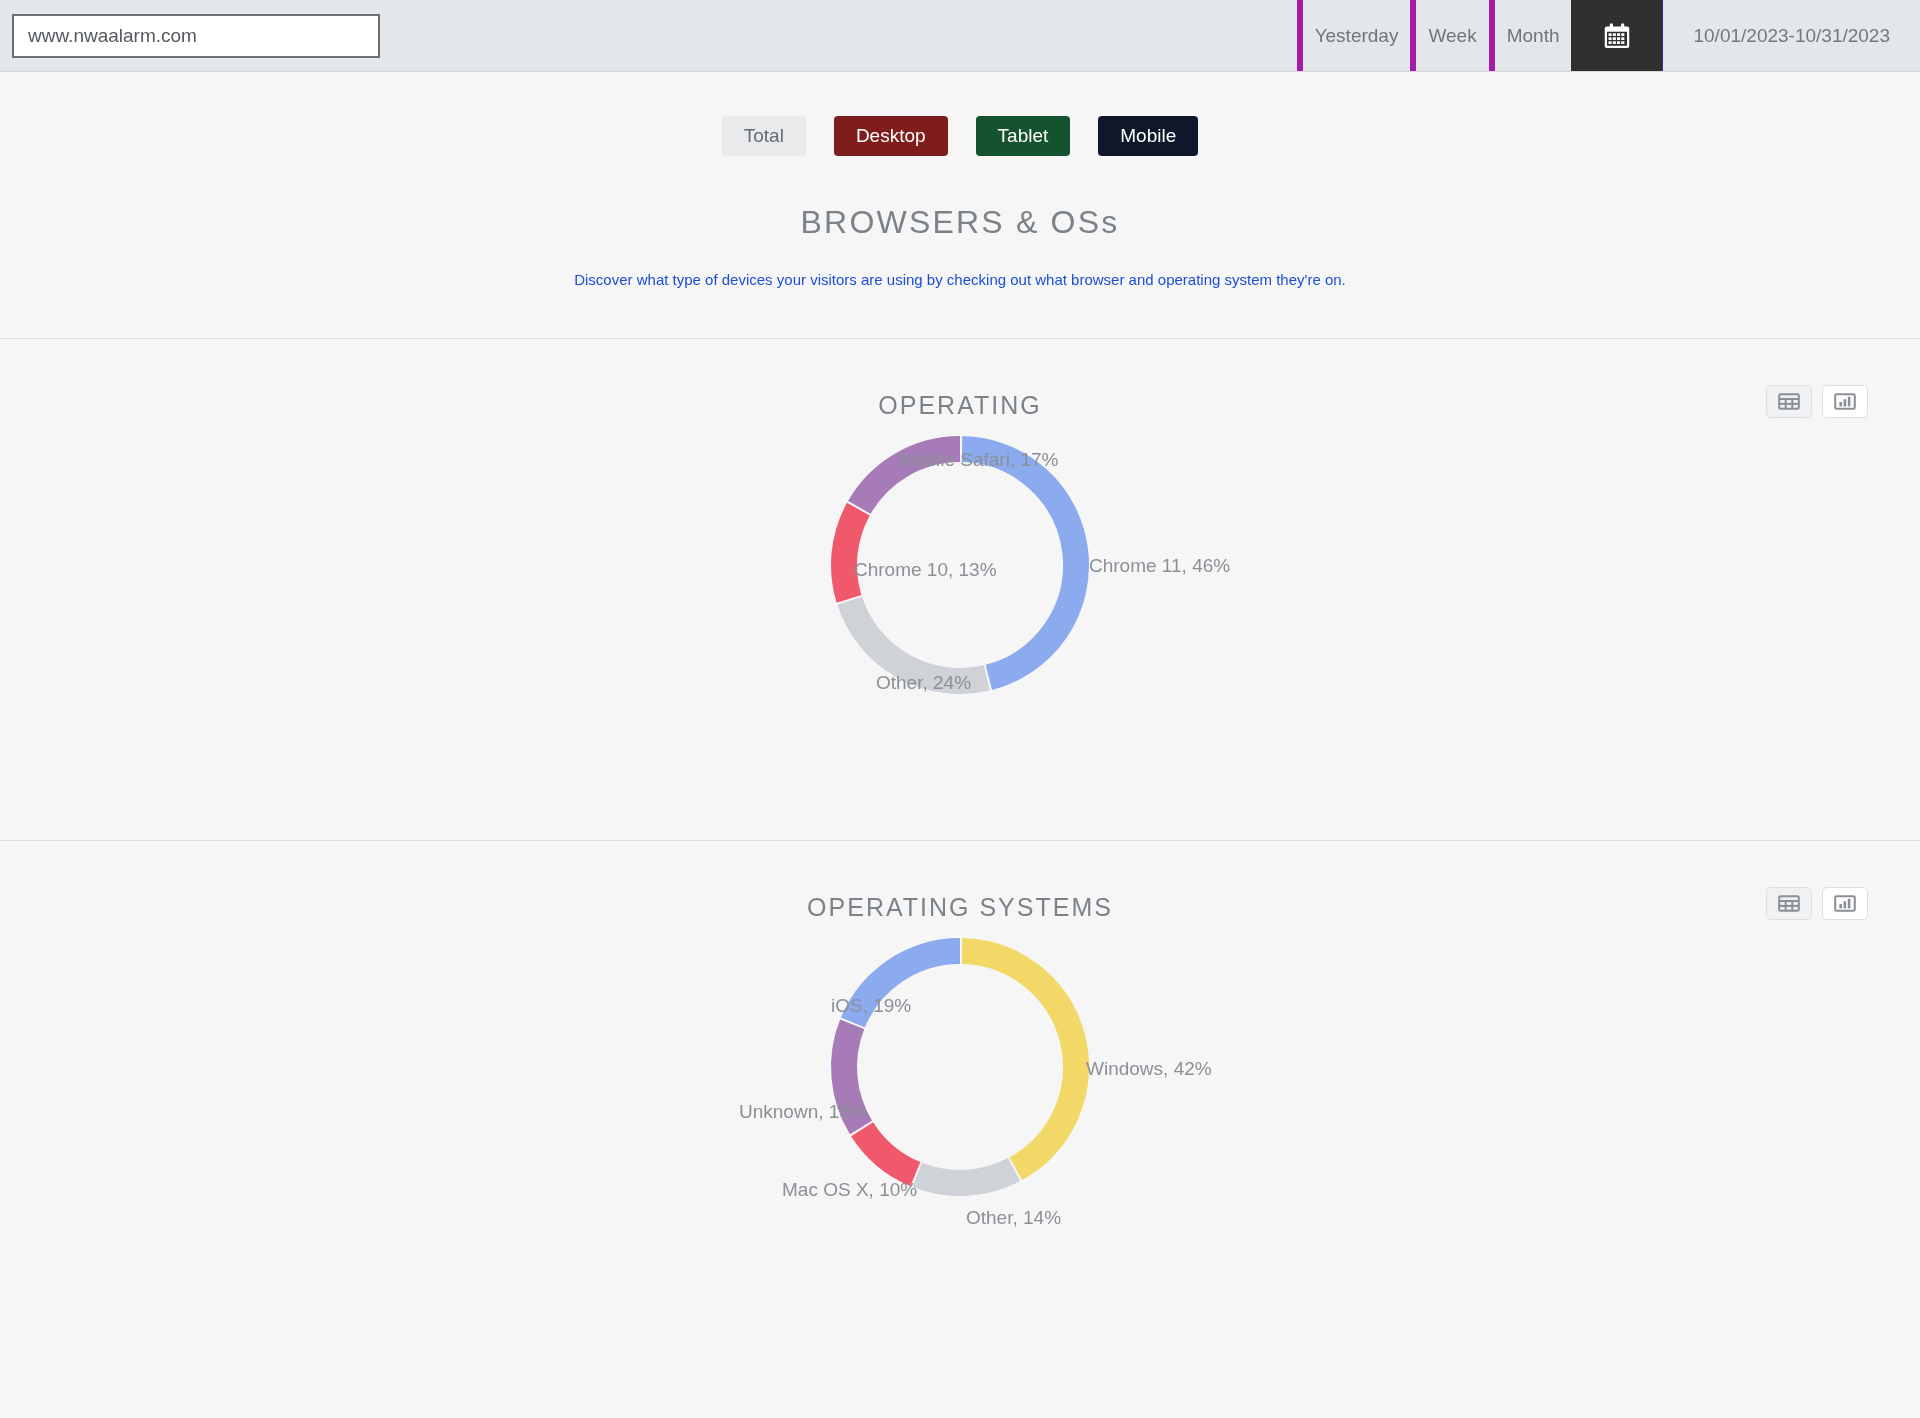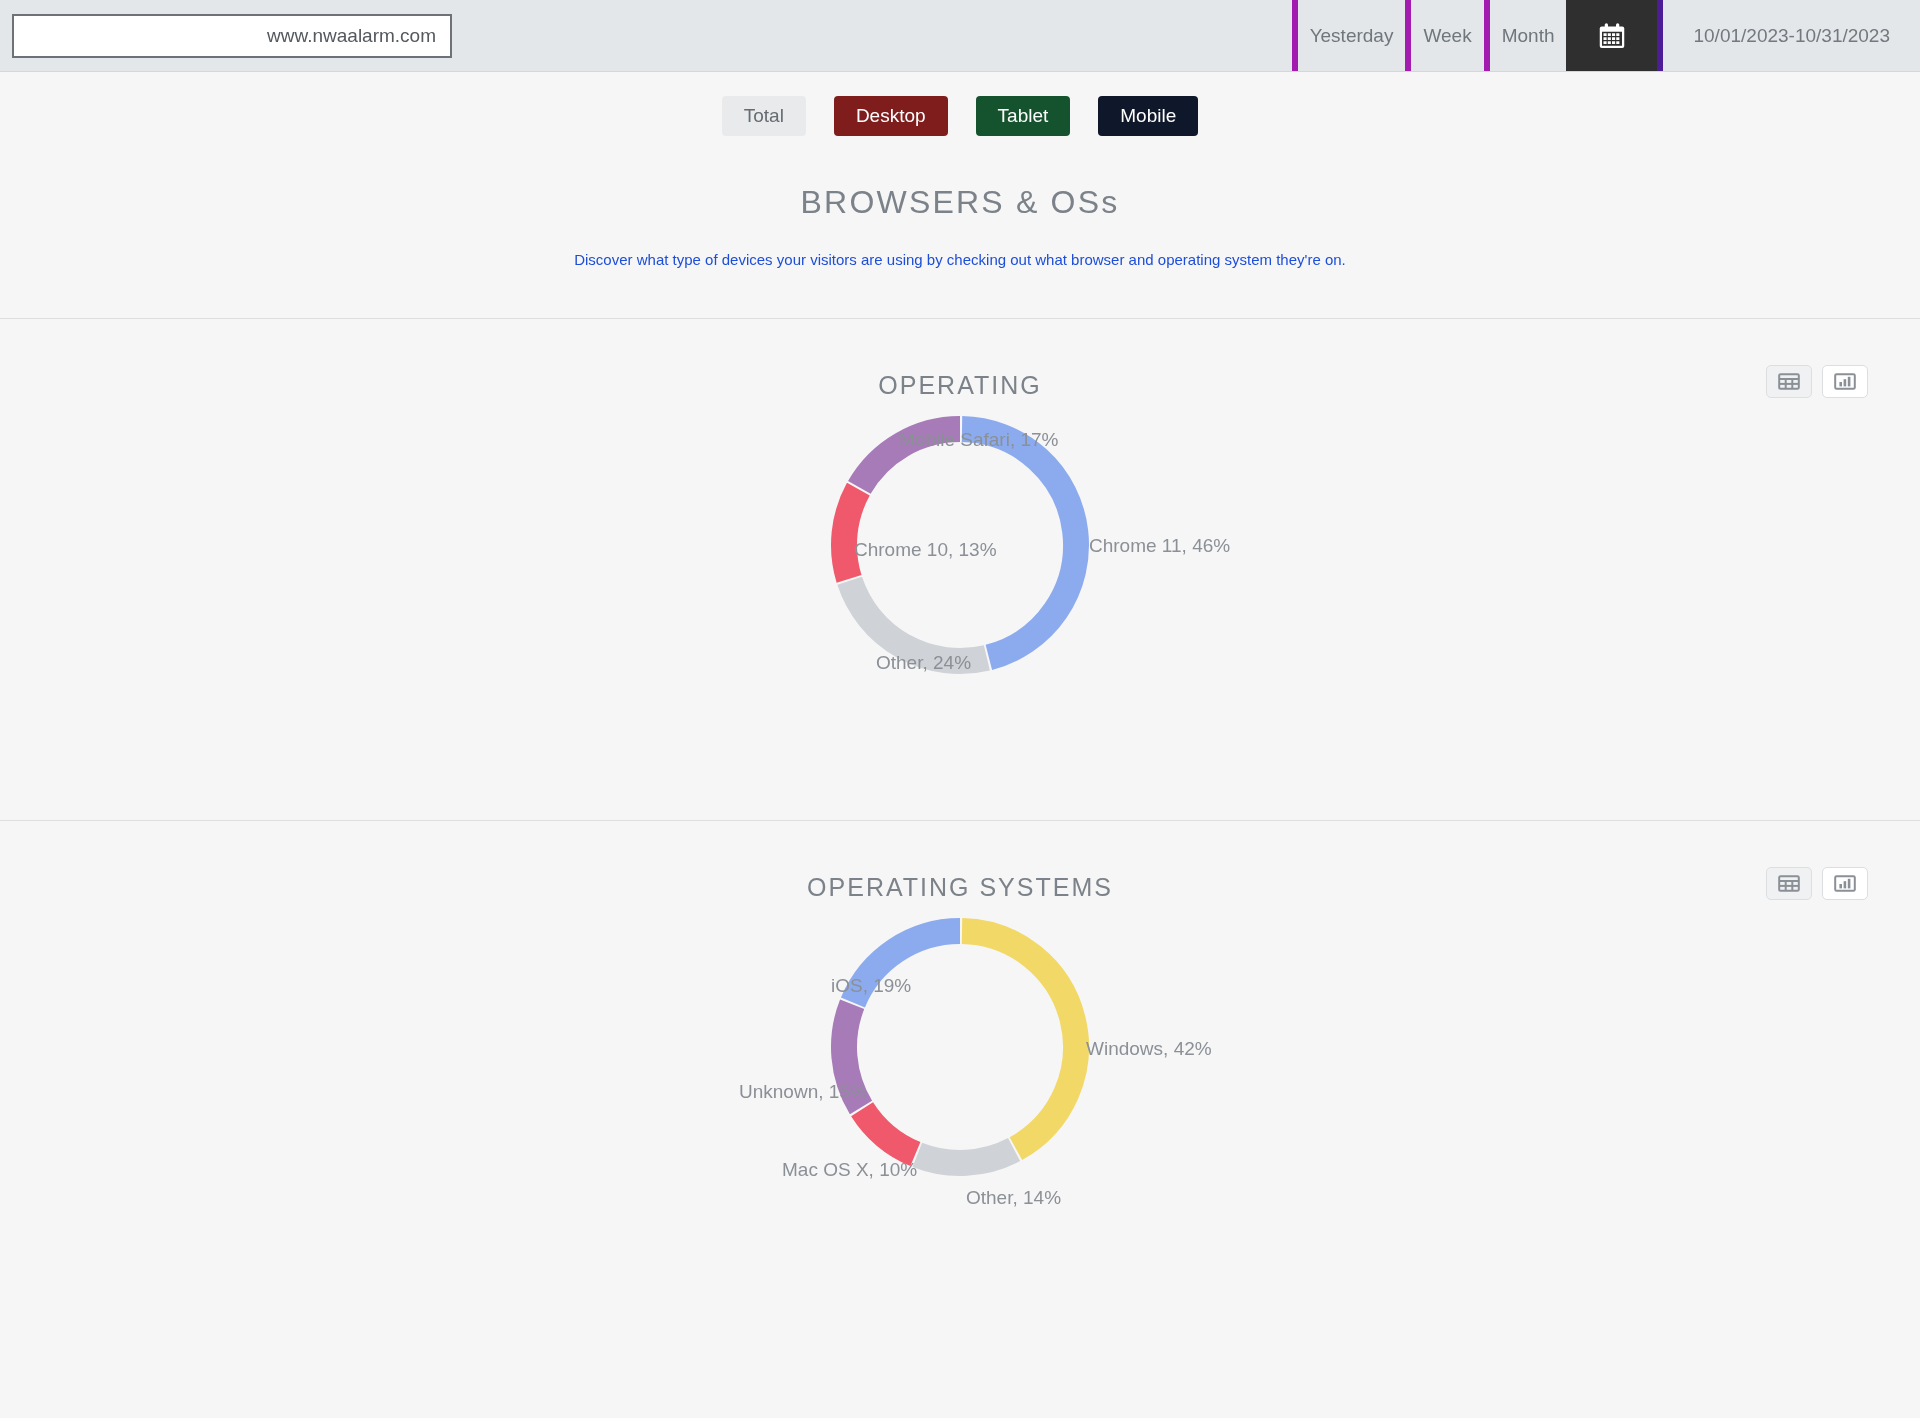--- a/index.html
+++ b/index.html
@@ -21,30 +21,29 @@
     align-items: stretch;
     border-bottom: 1px solid #d3d7da;
   }
   .url-wrap {
     display: flex;
     align-items: center;
     padding: 0 0 0 12px;
     flex: 0 0 auto;
   }
   .url-input {
-    width: 440px;
+    width: 368px;
     height: 44px;
     background: #ffffff;
     border: 2px solid #6c7278;
     font-family: "Liberation Sans", sans-serif;
     font-size: 19px;
     color: #54595e;
     padding: 0 14px;
     outline: none;
-    text-align: right;
   }
   .topbar-spacer { flex: 1 1 auto; }
 
   .range-tabs {
     display: flex;
     align-items: stretch;
     flex: 0 0 auto;
   }
   .range-tab {
     display: flex;
@@ -62,32 +61,32 @@
     border-left: 1px solid #2f2f2f;
     padding: 0 30px;
   }
   .range-display {
     display: flex;
     align-items: center;
     justify-content: flex-end;
     padding: 0 30px;
     font-size: 19px;
     color: #73797f;
-    border-left: 6px solid #4c1d95;
+    border-left: 1px solid #4c1d95;
     white-space: nowrap;
     min-width: 230px;
   }
   .cal-ico { display: block; }
 
   
   .pillbar {
     display: flex;
     justify-content: center;
     gap: 28px;
-    padding-top: 24px;
+    padding-top: 44px;
   }
   .pill {
     border-radius: 4px;
     font-size: 19px;
     padding: 9px 22px;
     cursor: pointer;
     line-height: 1.15;
     white-space: nowrap;
   }
   .pill.total   { background: #e8eaec; color: #666c71; }

